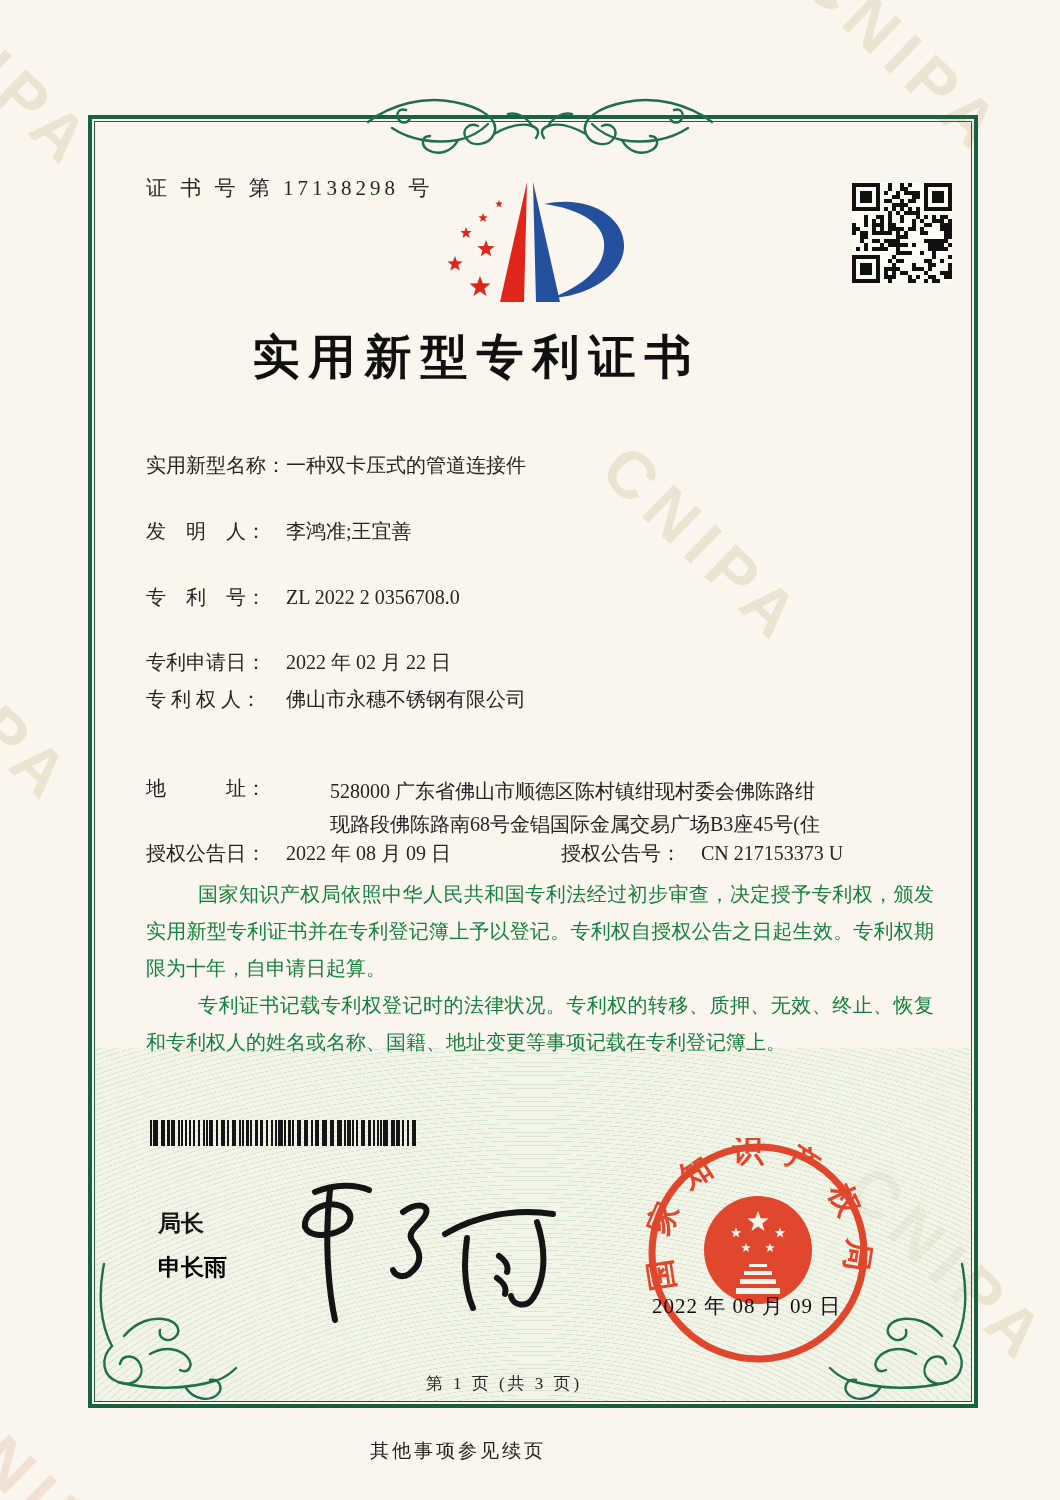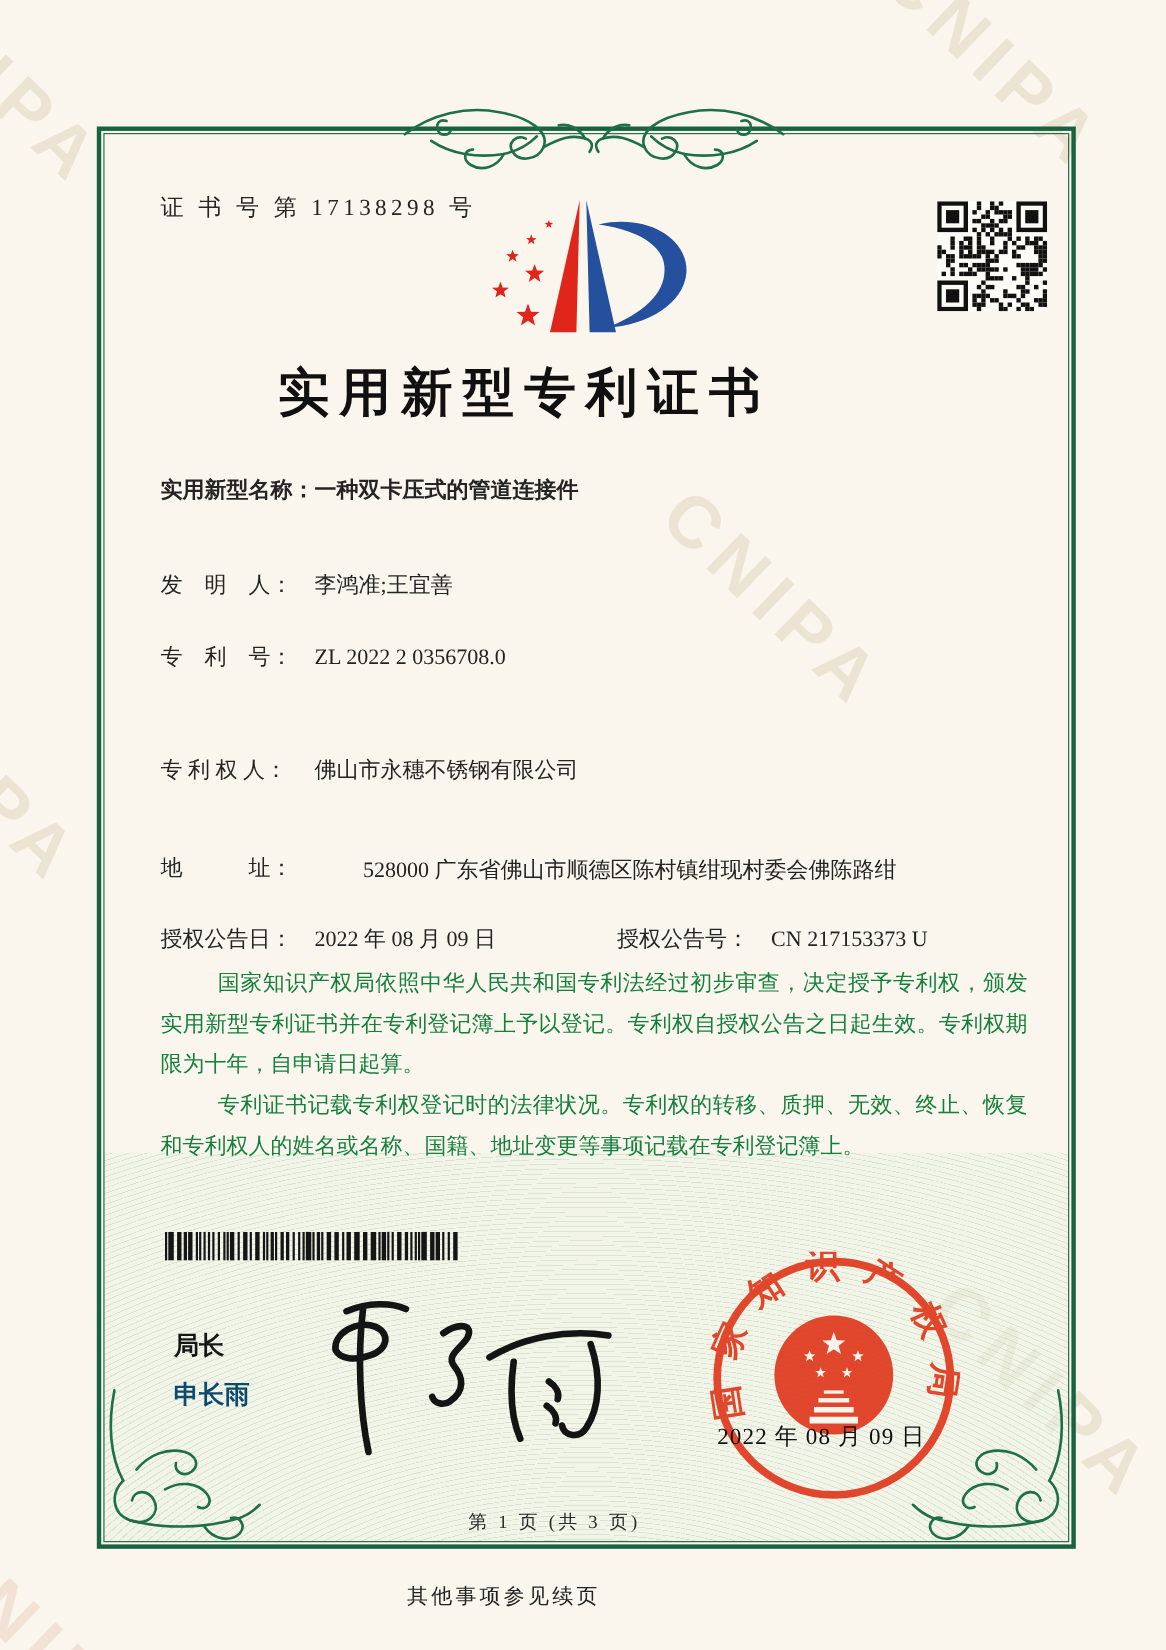--- a/index.html
+++ b/index.html
@@ -47,39 +47,39 @@
 
   
   .abs{position:absolute;z-index:2;}
   #cert-no{left:146px;top:174px;font-size:21px;letter-spacing:4px;color:#262626;}
   #title{
     left:88px;top:326px;width:777px;text-align:center;
     font-size:47px;font-weight:bold;letter-spacing:9px;color:#101010;
   }
   .row{left:146px;font-size:20px;color:#242424;white-space:nowrap;}
   .row .lbl{display:inline-block;width:140px;}
-  .row-name{top:432px;font-weight:bold;}
+  .row-name{top:452px;}
   .row-inventor{top:518px;}
   .row-patno{top:584px;}
   .row-filing{top:649px;}
   .row-patentee{top:686px;}
   .row-address{top:775px;white-space:normal;display:flex;gap:44px;}
   .row-address .val{width:660px;line-height:33px;}
   .row-grant{top:840px;}
   .row-grant .gv{display:inline-block;width:275px;}
 
   #body-text{
     left:146px;top:876px;width:788px;z-index:2;
     font-size:20px;line-height:37px;text-align:justify;color:#15803d;
   }
   #body-text p{margin:0;text-indent:2.6em;}
 
   #barcode{left:150px;top:1120px;z-index:2;}
   #signer-title{left:158px;top:1208px;font-family:"Liberation Sans","DejaVu Sans",sans-serif;font-weight:600;font-size:23px;color:#161616;z-index:2;}
-  #signer-name{left:158px;top:1252px;font-family:"Liberation Sans","DejaVu Sans",sans-serif;font-weight:600;font-size:23px;color:#0c4a6e;z-index:2;}
+  #signer-name{left:158px;top:1252px;font-family:"Liberation Sans","DejaVu Sans",sans-serif;font-weight:600;font-size:23px;color:#000000;z-index:2;}
   #signature{left:285px;top:1172px;z-index:2;}
   #signature path{stroke:#141414;stroke-width:6;fill:none;stroke-linecap:round;stroke-linejoin:round;}
 
   #seal{left:643px;top:1138px;z-index:5;}
   #seal-date{left:652px;top:1292px;font-size:21px;letter-spacing:1px;color:#101010;z-index:6;}
 
   #page-footer{left:88px;top:1372px;width:832px;text-align:center;font-size:17px;letter-spacing:3px;color:#2a2a2a;z-index:2;}
   #continuation{left:0;top:1438px;width:916px;text-align:center;font-size:19px;letter-spacing:3px;color:#222;z-index:2;}
 
   #logo{position:absolute;left:440px;top:170px;z-index:2;}
@@ -359,27 +359,31 @@
 
   <div class="abs row row-name">
     <span class="lbl">实用新型名称：</span><span>一种双卡压式的管道连接件</span>
   </div>
   <div class="abs row row-inventor">
     <span class="lbl">发　明　人：</span><span>李鸿准;王宜善</span>
   </div>
   <div class="abs row row-patno">
     <span class="lbl">专　利　号：</span><span>ZL 2022 2 0356708.0</span>
   </div>
+  <div class="abs row row-filing">
+    <span class="lbl">专利申请日：</span><span>2022 年 02 月 22 日</span>
+  </div>
   <div class="abs row row-patentee">
     <span class="lbl">专 利 权 人：</span><span>佛山市永穗不锈钢有限公司</span>
   </div>
   <div class="abs row row-address">
     <span class="lbl">地　　　址：</span>
     <span class="val">
       <div>528000 广东省佛山市顺德区陈村镇绀现村委会佛陈路绀</div>
+      <div>现路段佛陈路南68号金锠国际金属交易广场B3座45号(住</div>
     </span>
   </div>
   <div class="abs row row-grant">
     <span class="lbl">授权公告日：</span><span class="gv">2022 年 08 月 09 日</span><span class="lbl" style="width:140px">授权公告号：</span><span>CN 217153373 U</span>
   </div>
 
   <div class="abs" id="body-text">
     <p>国家知识产权局依照中华人民共和国专利法经过初步审查，决定授予专利权，颁发实用新型专利证书并在专利登记簿上予以登记。专利权自授权公告之日起生效。专利权期限为十年，自申请日起算。</p>
     <p>专利证书记载专利权登记时的法律状况。专利权的转移、质押、无效、终止、恢复和专利权人的姓名或名称、国籍、地址变更等事项记载在专利登记簿上。</p>
   </div>

